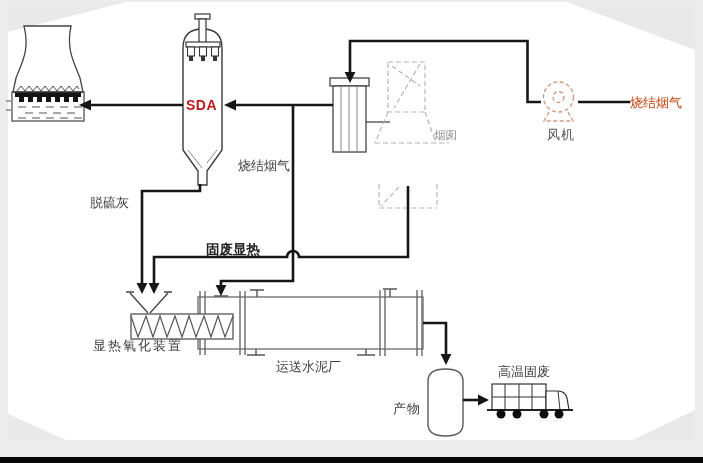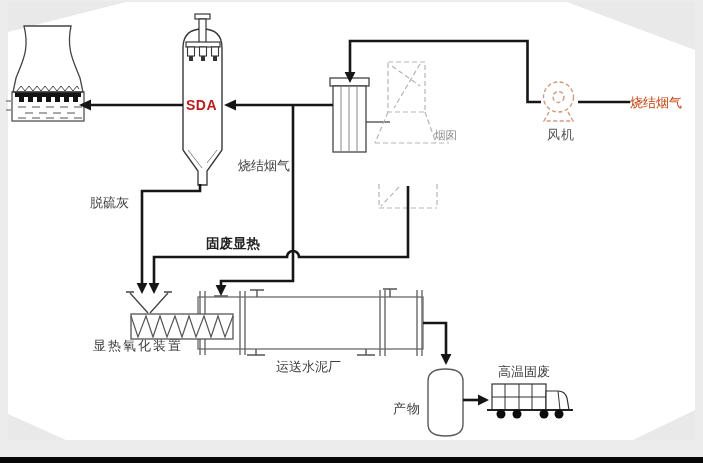--- a/index.html
+++ b/index.html
@@ -143,21 +143,21 @@
       <polygon points="142,294 136.6,283 147.4,283"></polygon>
       <polygon points="154,294 148.6,283 159.4,283"></polygon>
       <polygon points="446,365 440.6,354 451.4,354"></polygon>
       <polygon points="489,400 478,394.6 478,405.4"></polygon>
     </g>
   </svg>
 
   <div class="lbl lbl-sda" style="left:186px;top:98px;">SDA</div>
   <div class="lbl" style="left:238px;top:159px;">烧结烟气</div>
   <div class="lbl" style="left:90px;top:196px;">脱硫灰</div>
-  <div class="lbl lbl-bold" style="left:206px;top:237px;">固废显热</div>
+  <div class="lbl lbl-bold" style="left:206px;top:243px;">固废显热</div>
   <div class="lbl lbl-gray" style="left:434px;top:130px;">烟囱</div>
   <div class="lbl lbl-fan" style="left:547px;top:128px;">风机</div>
   <div class="lbl lbl-dark" style="left:630px;top:96px;">烧结烟气</div>
   <div class="lbl lbl-sp2" style="left:93px;top:339px;">显热氧化装置</div>
   <div class="lbl" style="left:276px;top:360px;">运送水泥厂</div>
   <div class="lbl lbl-sp1" style="left:393px;top:391px;margin-top:11px;">产物</div>
   <div class="lbl" style="left:498px;top:365px;">高温固废</div>
 
   <div class="footer-bar"></div>
 </div>

